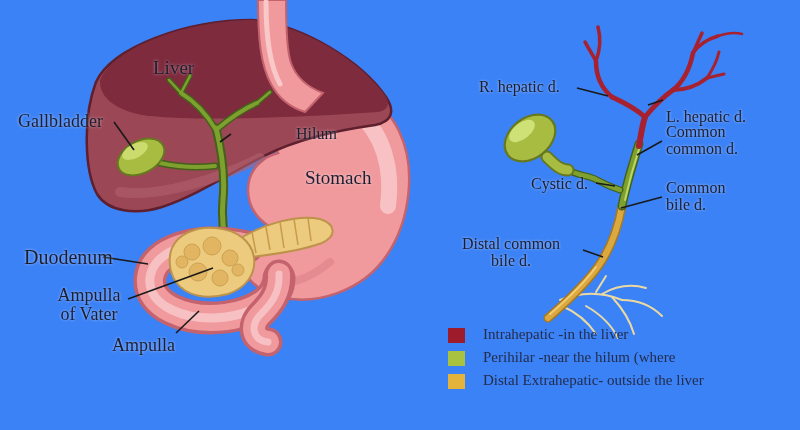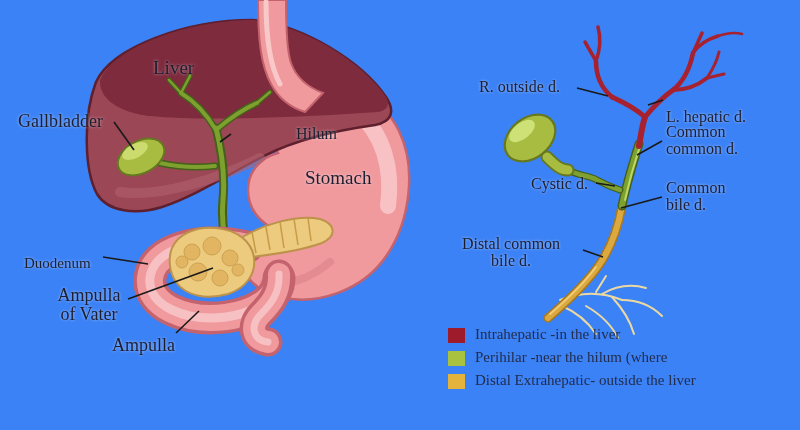--- a/index.html
+++ b/index.html
@@ -4,21 +4,21 @@
 <style>
   html,body{margin:0;padding:0;background:#ffffff;}
   .canvas{position:relative;width:800px;height:430px;background:#3b82f6;overflow:hidden;
           font-family:"Liberation Serif","DejaVu Serif",serif;}
   svg{position:absolute;left:0;top:0;}
   .lbl{position:absolute;color:var(--label-text,#1d1d30);line-height:1.08;white-space:nowrap;
        text-shadow:0 0 3px rgba(255,255,255,.55);}
   .lbl.center{text-align:center;white-space:normal;}
   .legend{position:absolute;left:448px;top:326px;display:flex;flex-direction:column;gap:6px;
           font-size:15px;color:var(--legend-text,#232c4c);}
-  .legend-row{display:flex;align-items:flex-start;gap:10px;}
+  .legend-row{display:flex;align-items:flex-start;gap:18px;}
   .swatch{width:17px;height:15px;margin-top:2px;flex:0 0 auto;}
   .swatch-red{background:#9e1b2c;}
   .swatch-green{background:#a9c23f;}
   .swatch-gold{background:#e4b33c;}
   .legend-indent{padding-left:14px;}
 </style>
 </head>
 <body>
 
 <div class="canvas">
@@ -171,28 +171,28 @@
       <line x1="596" y1="183" x2="615" y2="186"></line>
       <line x1="662" y1="197" x2="621" y2="208"></line>
       <line x1="583" y1="250" x2="603" y2="257"></line>
     </g>
   </svg>
 
   <div class="lbl" style="left:153px;top:58px;font-size:19px;">Liver</div>
   <div class="lbl" style="left:18px;top:112px;font-size:18px;text-align:right;">Gallbladder</div>
   <div class="lbl" style="left:249px;top:125px;font-size:16px;padding-left:47px;">Hilum</div>
   <div class="lbl" style="left:305px;top:168px;font-size:19px;">Stomach</div>
-  <div class="lbl" style="left:24px;top:247px;font-size:15px;margin-top:8px;">Duodenum</div>
+  <div class="lbl" style="left:24px;top:247px;font-size:20px;">Duodenum</div>
   <div class="lbl center" style="left:40px;top:286px;width:98px;font-size:18px;">
     <div>Ampulla</div>
     <div>of Vater</div>
   </div>
   <div class="lbl" style="left:112px;top:336px;font-size:18px;">Ampulla</div>
 
-  <div class="lbl" style="left:479px;top:78px;font-size:16px;">R. outside d.</div>
+  <div class="lbl" style="left:479px;top:78px;font-size:16px;">R. hepatic d.</div>
   <div class="lbl" style="left:666px;top:80px;font-size:16px;margin-top:28px;">L. hepatic d.</div>
   <div class="lbl" style="left:666px;top:123px;font-size:16px;">
     <div>Common</div>
     <div>common d.</div>
   </div>
   <div class="lbl" style="left:531px;top:175px;font-size:16px;">Cystic d.</div>
   <div class="lbl" style="left:666px;top:179px;font-size:16px;">
     <div>Common</div>
     <div>bile d.</div>
   </div>

